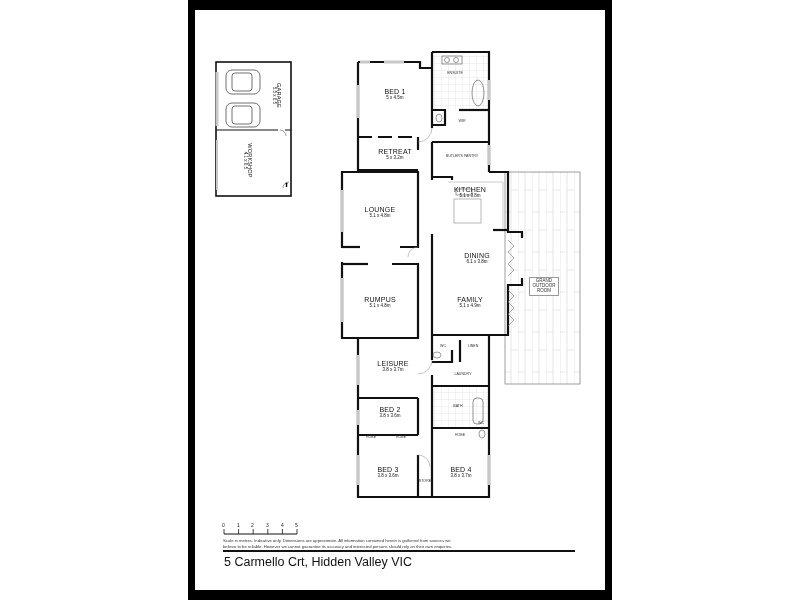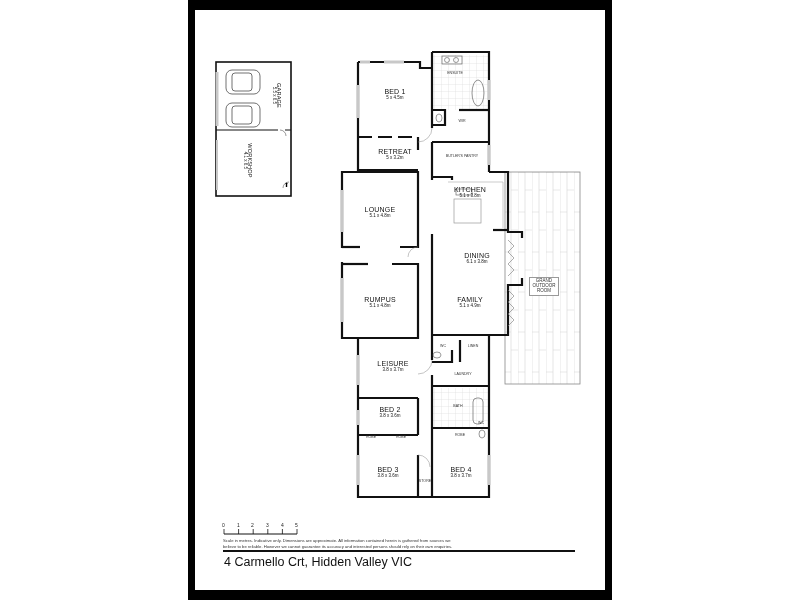--- a/index.html
+++ b/index.html
@@ -236,13 +236,13 @@
   <span style="left:266px">3</span>
   <span style="left:281px">4</span>
   <span style="left:295px">5</span>
 </div>
 
 <div class="disclaimer">
   <div>Scale in metres. Indicative only. Dimensions are approximate. All information contained herein is gathered from sources we</div>
   <div>believe to be reliable. However we cannot guarantee its accuracy and interested persons should rely on their own enquiries.</div>
 </div>
 <div class="hr"></div>
-<div class="address">4 Carmello Crt, Hidden Valley VIC</div>
+<div class="address">5 Carmello Crt, Hidden Valley VIC</div>
 
 </body></html>

